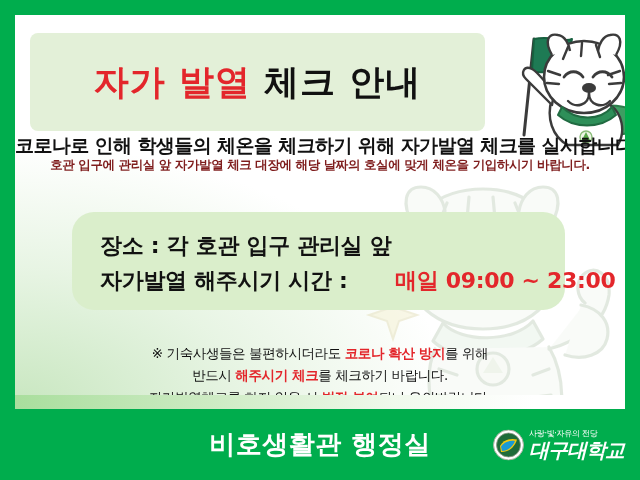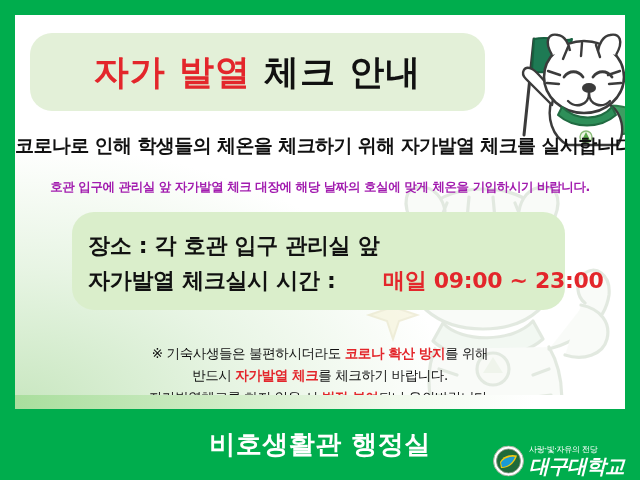--- a/index.html
+++ b/index.html
@@ -38,23 +38,23 @@
     position:absolute;
     right:-18px; bottom:-54px;
     width:300px; height:300px;
     opacity:0.40;
     pointer-events:none;
   }
   
   #title-box {
     position:absolute;
     left:15px; top:18px;
-    width:455px; height:78px;
+    width:455px; height:98px;
     background:#e3f0d8;
-    border-radius:22px;
+    border-radius:8px;
     display:flex; align-items:center; justify-content:center;
   }
   #title-text {
     font-size:35px;
     font-weight:700;
     letter-spacing:1px;
     white-space:nowrap;
     font-family:"DejaVu Serif","Liberation Serif",serif;
   }
   #title-text .red { color:#e3262b; }
@@ -70,35 +70,35 @@
     position:absolute;
     left:0; top:118px; width:610px;
     text-align:center;
     font-size:19px; font-weight:700;
     color:#111111;
     letter-spacing:-0.6px;
     white-space:nowrap;
   }
   #subheadline {
     position:absolute;
-    left:0; top:164px; width:610px;
+    left:0; top:142px; width:610px;
     text-align:center;
     font-size:12.5px; font-weight:700;
-    color:#a21caf;
+    color:#7f1d1d;
     letter-spacing:-0.4px;
     white-space:nowrap;
   }
   
   #info-box {
     position:absolute;
     left:57px; top:197px;
     width:493px; height:98px;
     background:#daeecb;
     border-radius:22px;
-    padding:17px 0 0 16px;
+    padding:17px 0 0 28px;
   }
   .info-line {
     font-size:22px; font-weight:700;
     color:#111111;
     letter-spacing:-0.3px;
     line-height:1.58;
     white-space:nowrap;
   }
   .info-line .red { color:#e3262b;margin-left:40px; }
   
@@ -131,21 +131,21 @@
   #footer-title {
     font-size:26px; font-weight:700;
     color:#ffffff;
     letter-spacing:0.5px;
     white-space:nowrap;
   }
   #brand {
     position:absolute;
     right:16px; top:50%;
     transform:translateY(-50%);
-    display:flex; align-items:center; gap:5px;margin-top:16px;
+    display:flex; align-items:center; gap:5px;
   }
   #brand-emblem { width:31px; height:31px; flex:none; }
   #brand-text { display:flex; flex-direction:column; line-height:1; }
   #brand-tagline {
     font-size:8px; color:#ffffff;
     letter-spacing:-0.3px;
     margin-bottom:2px;
     white-space:nowrap;
   }
   #brand-name {
@@ -250,27 +250,27 @@
         <path d="M92 115 L96 107 L100 115 Z" fill="#5aa84a"></path>
       </svg>
     </div>
 
     <div id="headline">코로나로 인해 학생들의 체온을 체크하기 위해 자가발열 체크를 실시합니다.</div>
     <div id="subheadline">호관 입구에 관리실 앞 자가발열 체크 대장에 해당 날짜의 호실에 맞게 체온을 기입하시기 바랍니다.</div>
 
     <div id="info-box">
       <div class="info-line">장소 : 각 호관 입구 관리실 앞</div>
       <div class="info-line">
-        <span>자가발열 체크실시 시간 : </span><span class="red">매일 09:00 ~ 23:00</span>
+        <span>자가발열 해주시기 시간 : </span><span class="red">매일 09:00 ~ 23:00</span>
       </div>
     </div>
 
     <div id="notes">
         <div class="note-line"><span>※ 기숙사생들은 불편하시더라도 </span><span class="red">코로나 확산 방지</span><span>를 위해</span></div>
-        <div class="note-line"><span>반드시 </span><span class="red">자가발열 체크</span><span>를 체크하기 바랍니다.</span></div>
+        <div class="note-line"><span>반드시 </span><span class="red">해주시기 체크</span><span>를 체크하기 바랍니다.</span></div>
         <div class="note-line"><span>자가발열체크를 하지 않을 시 </span><span class="red">벌점 부여</span><span>되니 유의바랍니다.</span></div>
       </div>
 
   </div>
 
   <div id="strip"></div>
 
   <div id="footer">
     <div id="footer-title">비호생활관 행정실</div>
 

